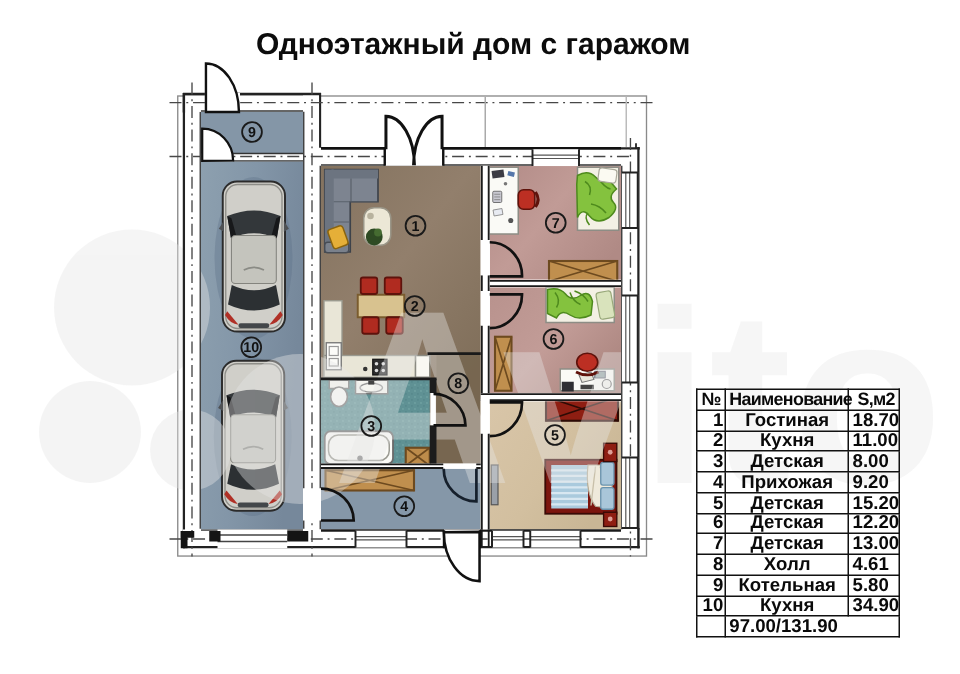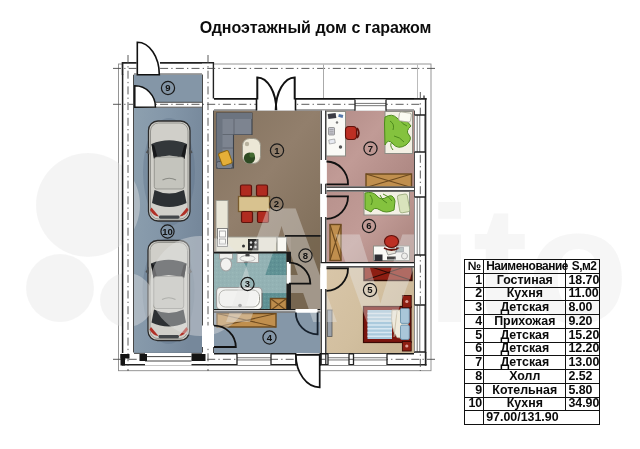--- a/index.html
+++ b/index.html
@@ -1,16 +1,16 @@
 <!DOCTYPE html>
 <html><head><meta charset="utf-8">
 <style>
 html,body{margin:0;padding:0;background:#ffffff;font-family:"Liberation Sans",sans-serif;}
 #wrap{position:relative;width:640px;height:449px;overflow:hidden;}
-#title{position:absolute;left:0;top:19px;width:631px;text-align:center;font-size:16px;font-weight:bold;color:#0c0c0c;letter-spacing:0px;}
+#title{position:absolute;left:0;top:19px;width:631px;text-align:center;font-size:20px;font-weight:bold;color:#0c0c0c;letter-spacing:0px;}
 #areas{position:absolute;left:464px;top:259px;border-collapse:collapse;table-layout:fixed;width:136px;font-weight:bold;color:#0a0a0a;}
 #areas td{border:1.6px solid #111;padding:0 2px 0 2px;font-size:12.4px;line-height:11px;height:12.75px;white-space:nowrap;}
 #areas td.n{width:13px;text-align:right;padding-right:1px;}
 #areas td.nm{width:72px;text-align:center;}
 #areas td.s{width:26px;padding-right:2.5px;}
 #areas td.hd{font-size:11.9px;letter-spacing:-0.45px;}
 </style></head><body>
 <div id="wrap">
 <svg width="640" height="449" viewBox="0 0 640 449">
 
@@ -539,21 +539,21 @@
           <td class="s">12.20</td>
         </tr>
 <tr>
           <td class="n">7</td>
           <td class="nm">Детская</td>
           <td class="s">13.00</td>
         </tr>
 <tr>
           <td class="n">8</td>
           <td class="nm">Холл</td>
-          <td class="s">2.52</td>
+          <td class="s">4.61</td>
         </tr>
 <tr>
           <td class="n">9</td>
           <td class="nm">Котельная</td>
           <td class="s">5.80</td>
         </tr>
 <tr>
           <td class="n">10</td>
           <td class="nm">Кухня</td>
           <td class="s">34.90</td>

